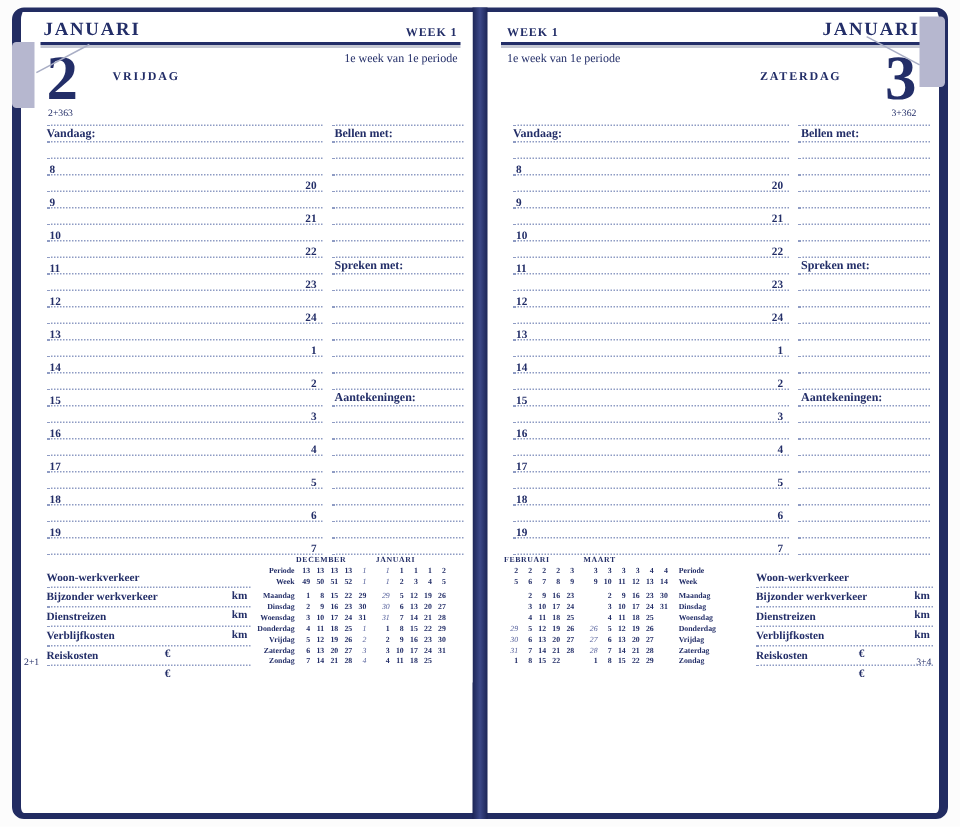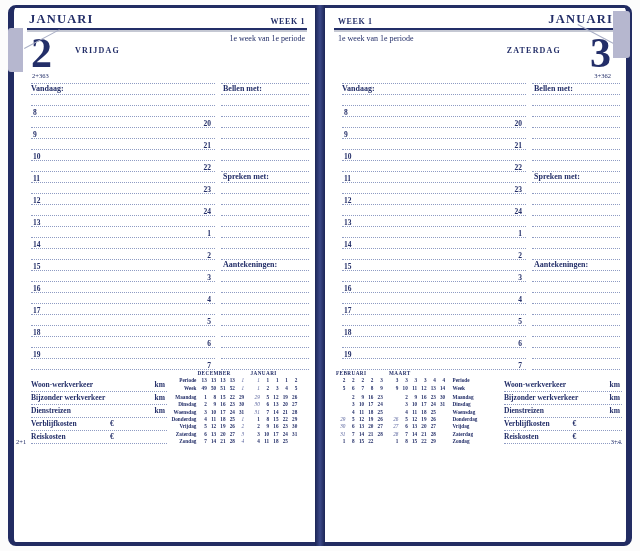--- a/index.html
+++ b/index.html
@@ -26,21 +26,21 @@
   .bignum{font-weight:bold;font-size:42px;line-height:1;top:24px;}
   .dayname{font-weight:bold;font-size:8px;letter-spacing:1.2px;top:38px;}
   .daycode{font-size:6.5px;top:64px;}
   .footer{font-size:6.5px;top:430px;}
   .lbl{font-weight:bold;font-size:8px;}
   .wline{position:absolute;height:0;border-bottom:1px dotted #8e9bc3;}
   .hnum{position:absolute;font-weight:bold;font-size:7.5px;}
   .exp-row{position:absolute;height:12px;}
   .exp-row .wline{left:0;right:0;bottom:0;}
   .exp-label{position:absolute;left:0;top:0;font-weight:bold;font-size:7.5px;white-space:nowrap;}
-  .exp-unit{position:absolute;top:0;font-weight:bold;font-size:7.5px;}
+  .exp-unit{position:absolute;top:12px;font-weight:bold;font-size:7.5px;}
   .mc{position:absolute;display:flex;transform:scale(0.52);transform-origin:0 0;
       font-size:10px;line-height:14px;font-weight:bold;color:#232e68;}
   .mc-block{margin-right:12px;}
   .mc-title{font-weight:bold;font-size:10px;letter-spacing:.8px;height:14px;white-space:nowrap;}
   .mc-grid{display:grid;}
   .mc-cell{width:18px;text-align:right;height:14px;}
   .mc-cell.gap,.mc-lab.gap{margin-bottom:4px;}
   .mc-cell i{font-style:italic;font-weight:normal;color:#56619c;}
   .mc-labels{width:70px;padding-top:14px;}
   .mc-labels .mc-lab{height:14px;}

